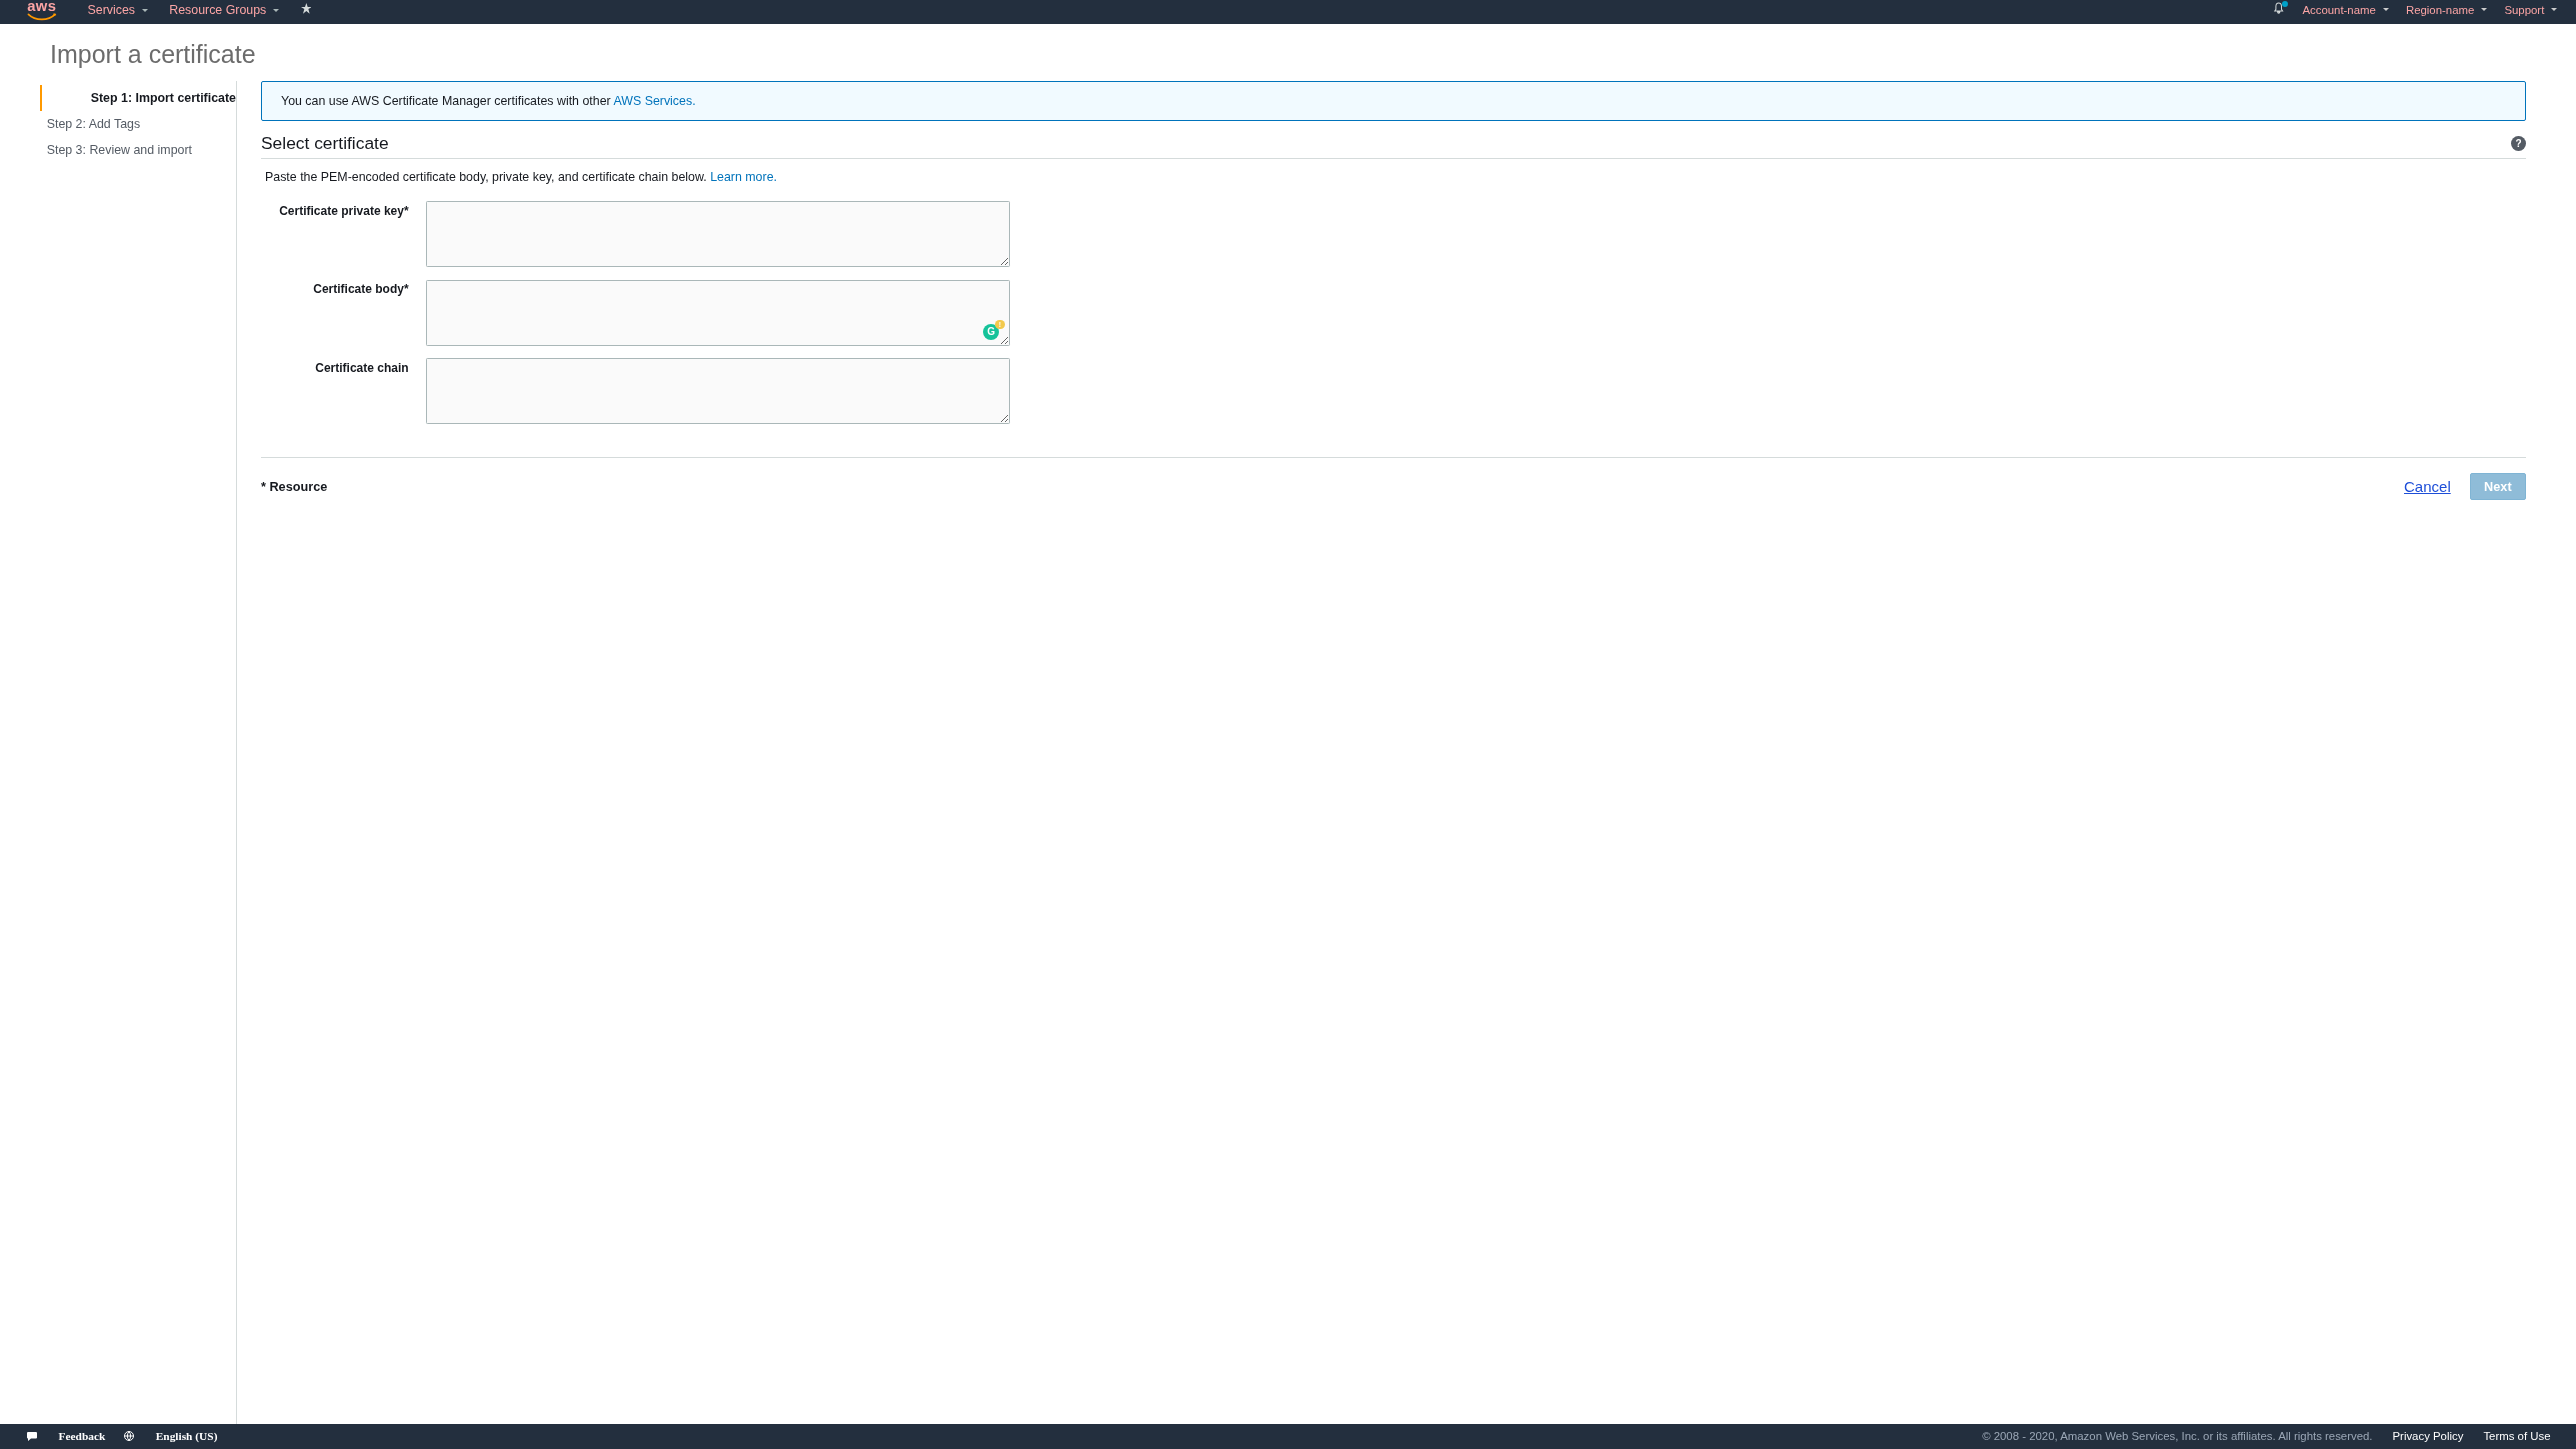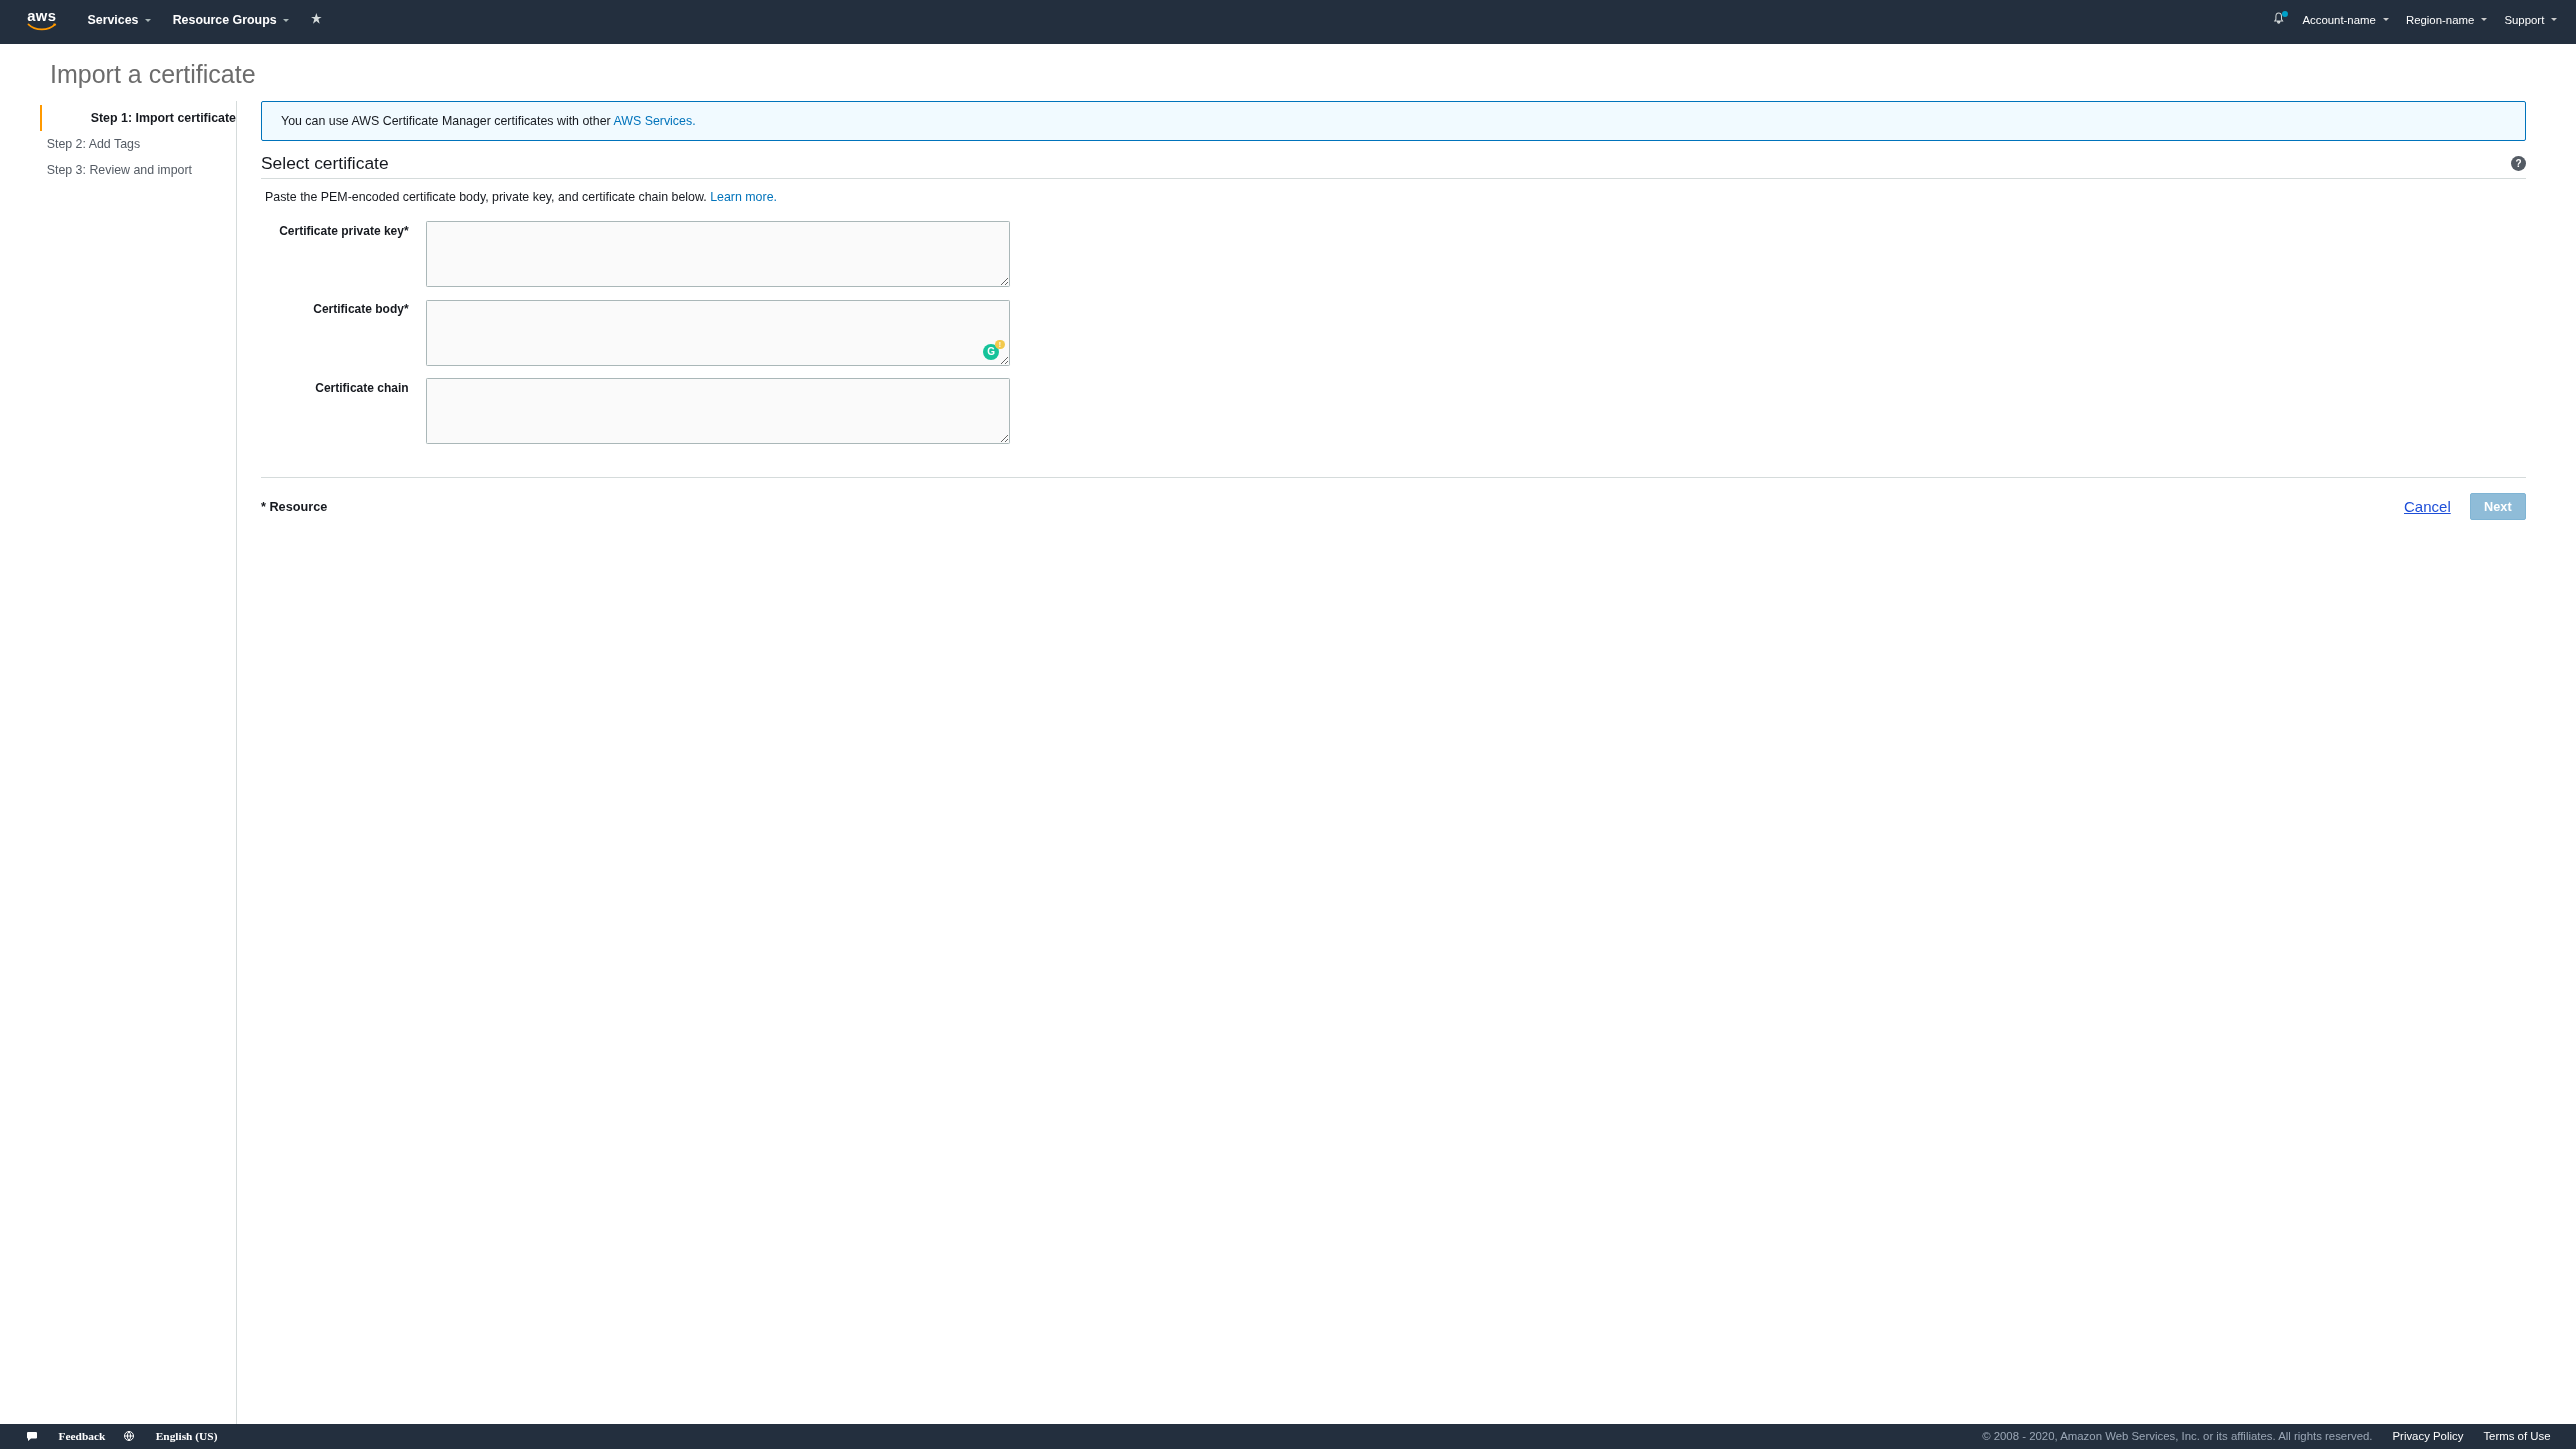--- a/index.html
+++ b/index.html
@@ -2,32 +2,32 @@
 <html style="font-size:10.7px"><head>
 <meta charset="utf-8">
 <style>
   * { box-sizing: border-box; margin: 0; padding: 0; }
   html, body { width: 100%; height: 100%; font-family: "Amazon Ember", "Helvetica Neue", Arial, sans-serif; background:#fff; color:#16191f; }
   body { display:flex; flex-direction:column; min-height:100vh; }
 
   
   .topnav {
     background:#232f3e;
-    height:44px;
+    height:24px;
     display:flex;
     align-items:center;
     padding:0 19px 4px 27px;
-    color:#ffffff;
+    color:#fca5a5;
     font-size:12.4px;
   }
   .aws-logo { display:flex; flex-direction:column; align-items:center; margin-right:31px; line-height:1; cursor:pointer;}
   .aws-logo .txt { font-weight:700; font-size:14.8px; letter-spacing:0.3px; }
   .aws-logo svg { margin-top:-1.3px; }
   .nav-left { display:flex; align-items:center; gap:21.5px; }
-  .nav-item { display:flex; align-items:center; gap:6.7px; font-weight:700; cursor:pointer; }
+  .nav-item { display:flex; align-items:center; gap:6.7px; font-weight:400; cursor:pointer; }
   .nav-right { margin-left:auto; display:flex; align-items:center; gap:17.4px; font-weight:400; font-size:11.4px;}
   .nav-right .nav-item { font-weight:400; }
   .caret { width:0; height:0; border-left:3.4px solid transparent; border-right:3.4px solid transparent; border-top:3.4px solid #aab7b8; display:inline-block;}
   .caret.white { border-top-color:#ccc; }
   .bell-wrap { position:relative; cursor:pointer;}
   .bell-wrap .dot { position:absolute; top:-1.3px; right:-2.7px; width:6px; height:6px; border-radius:50%; background:#00a1c9; }
   .pin-icon { cursor:pointer; }
 
   
   .page-heading {

